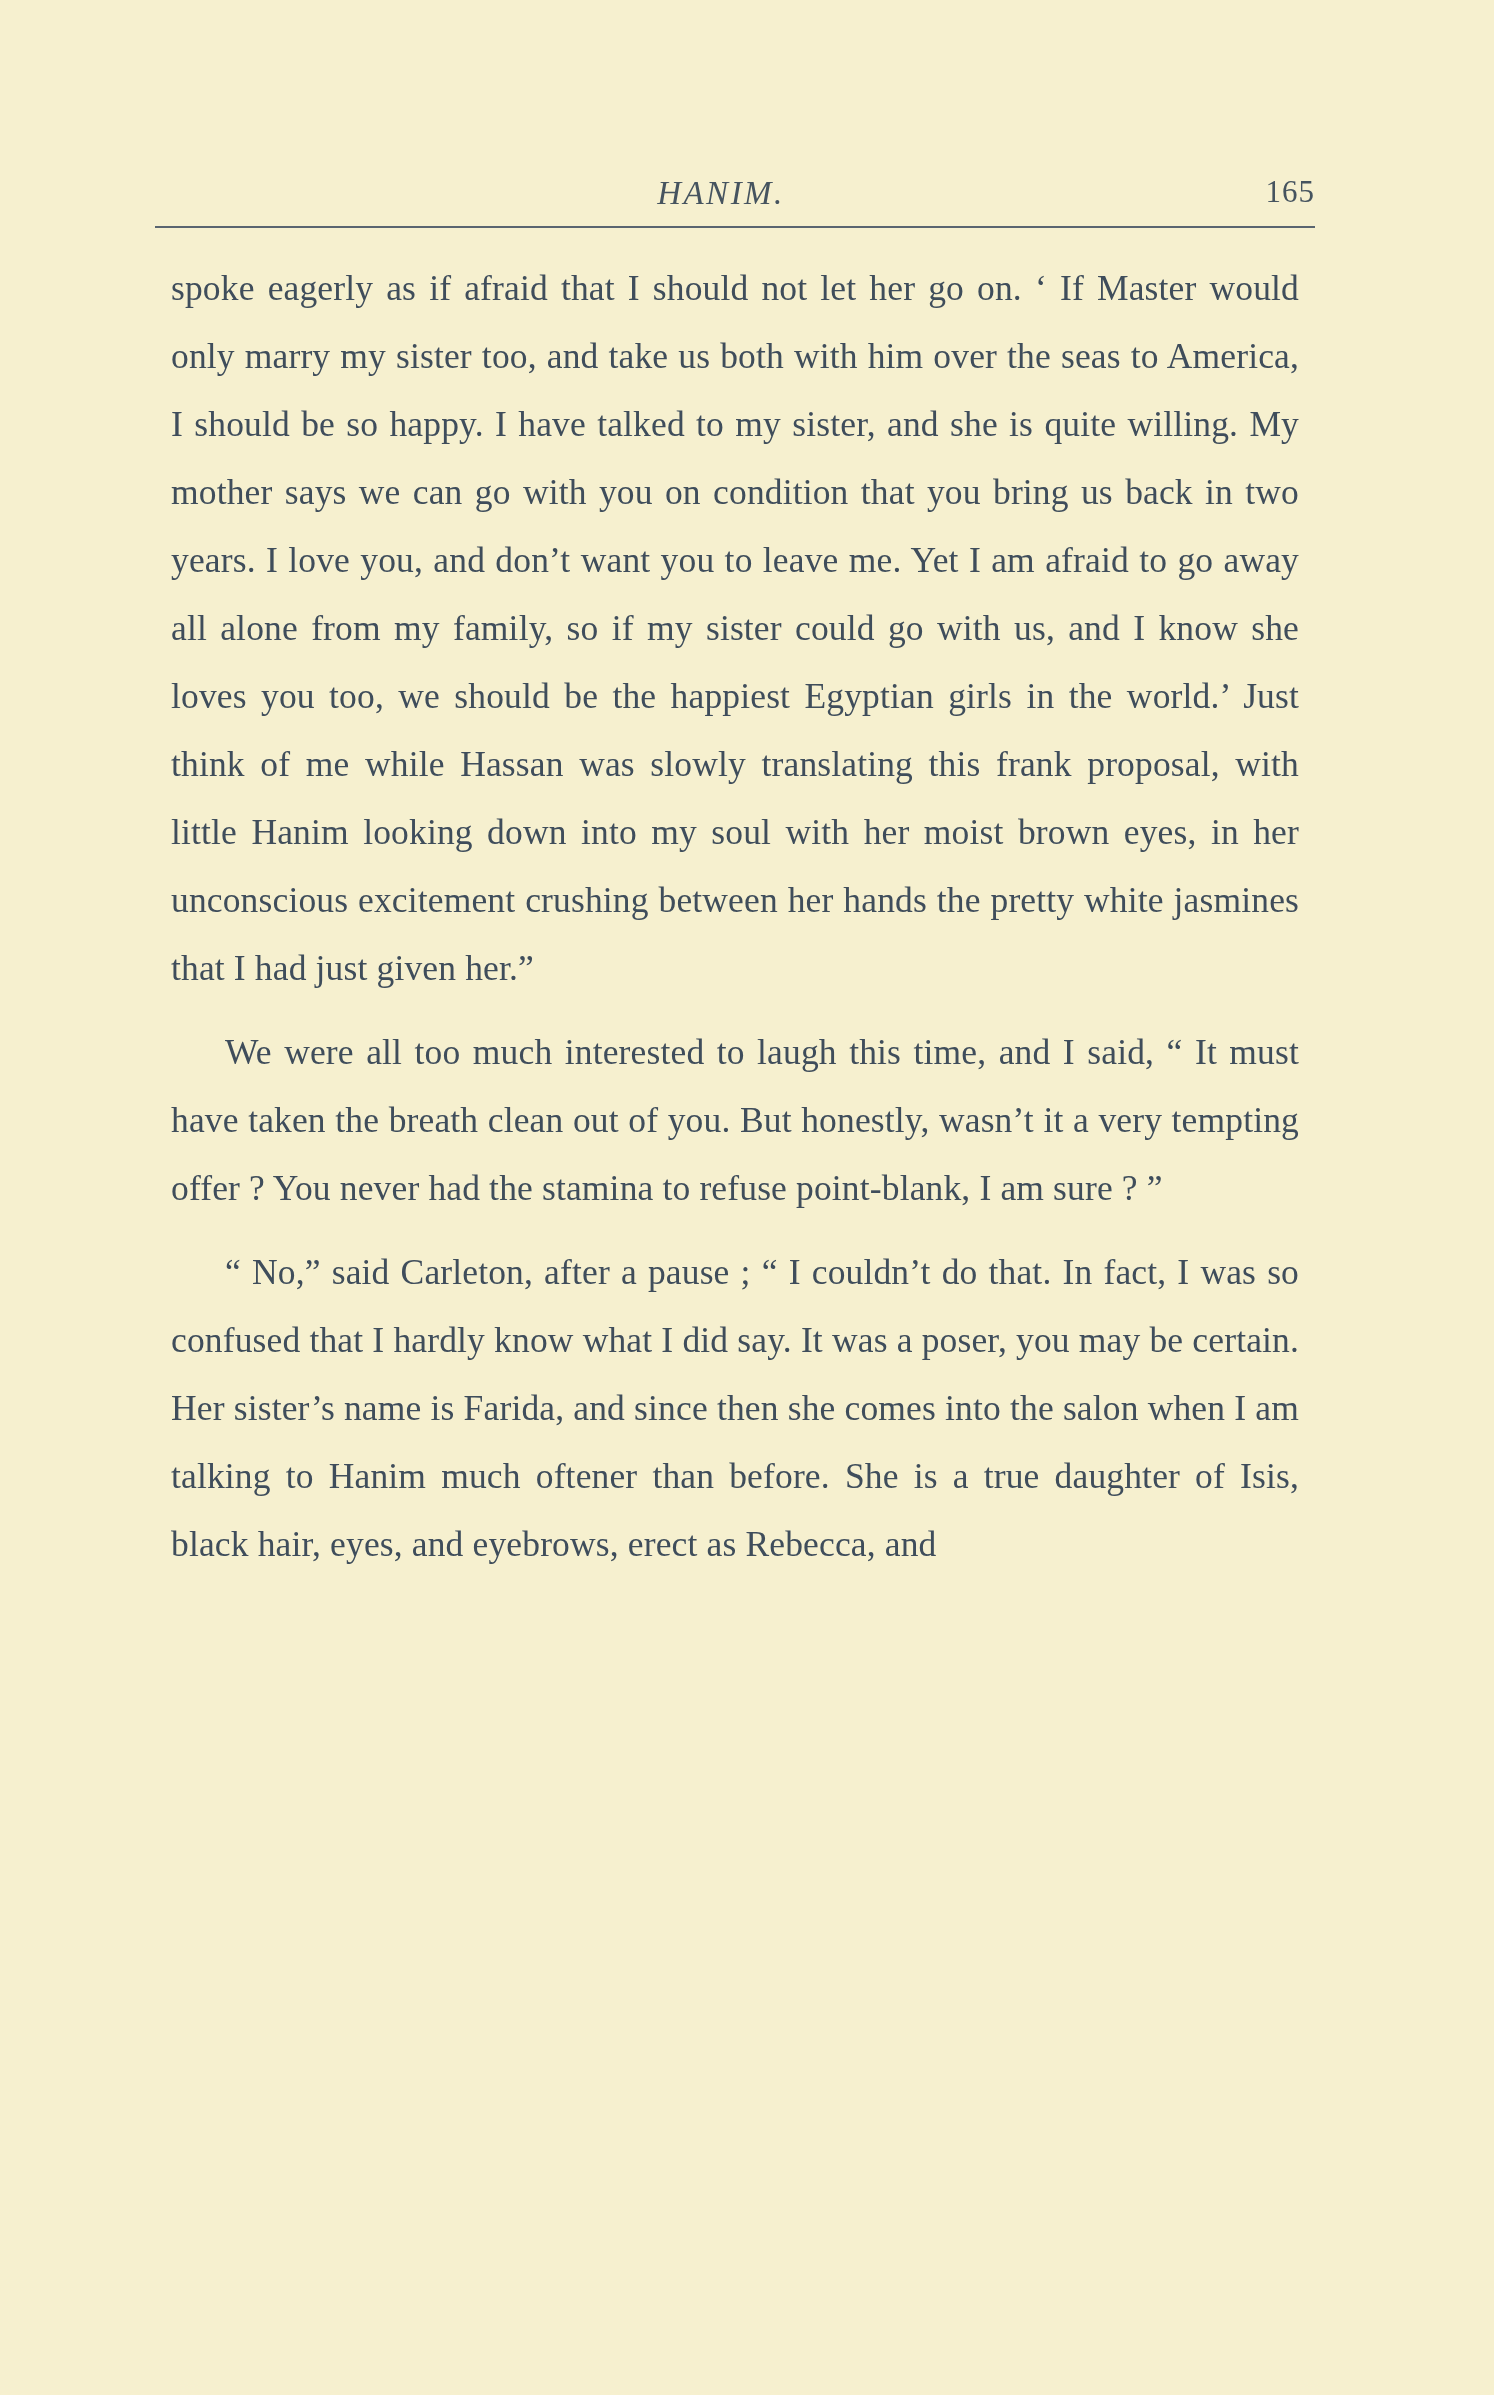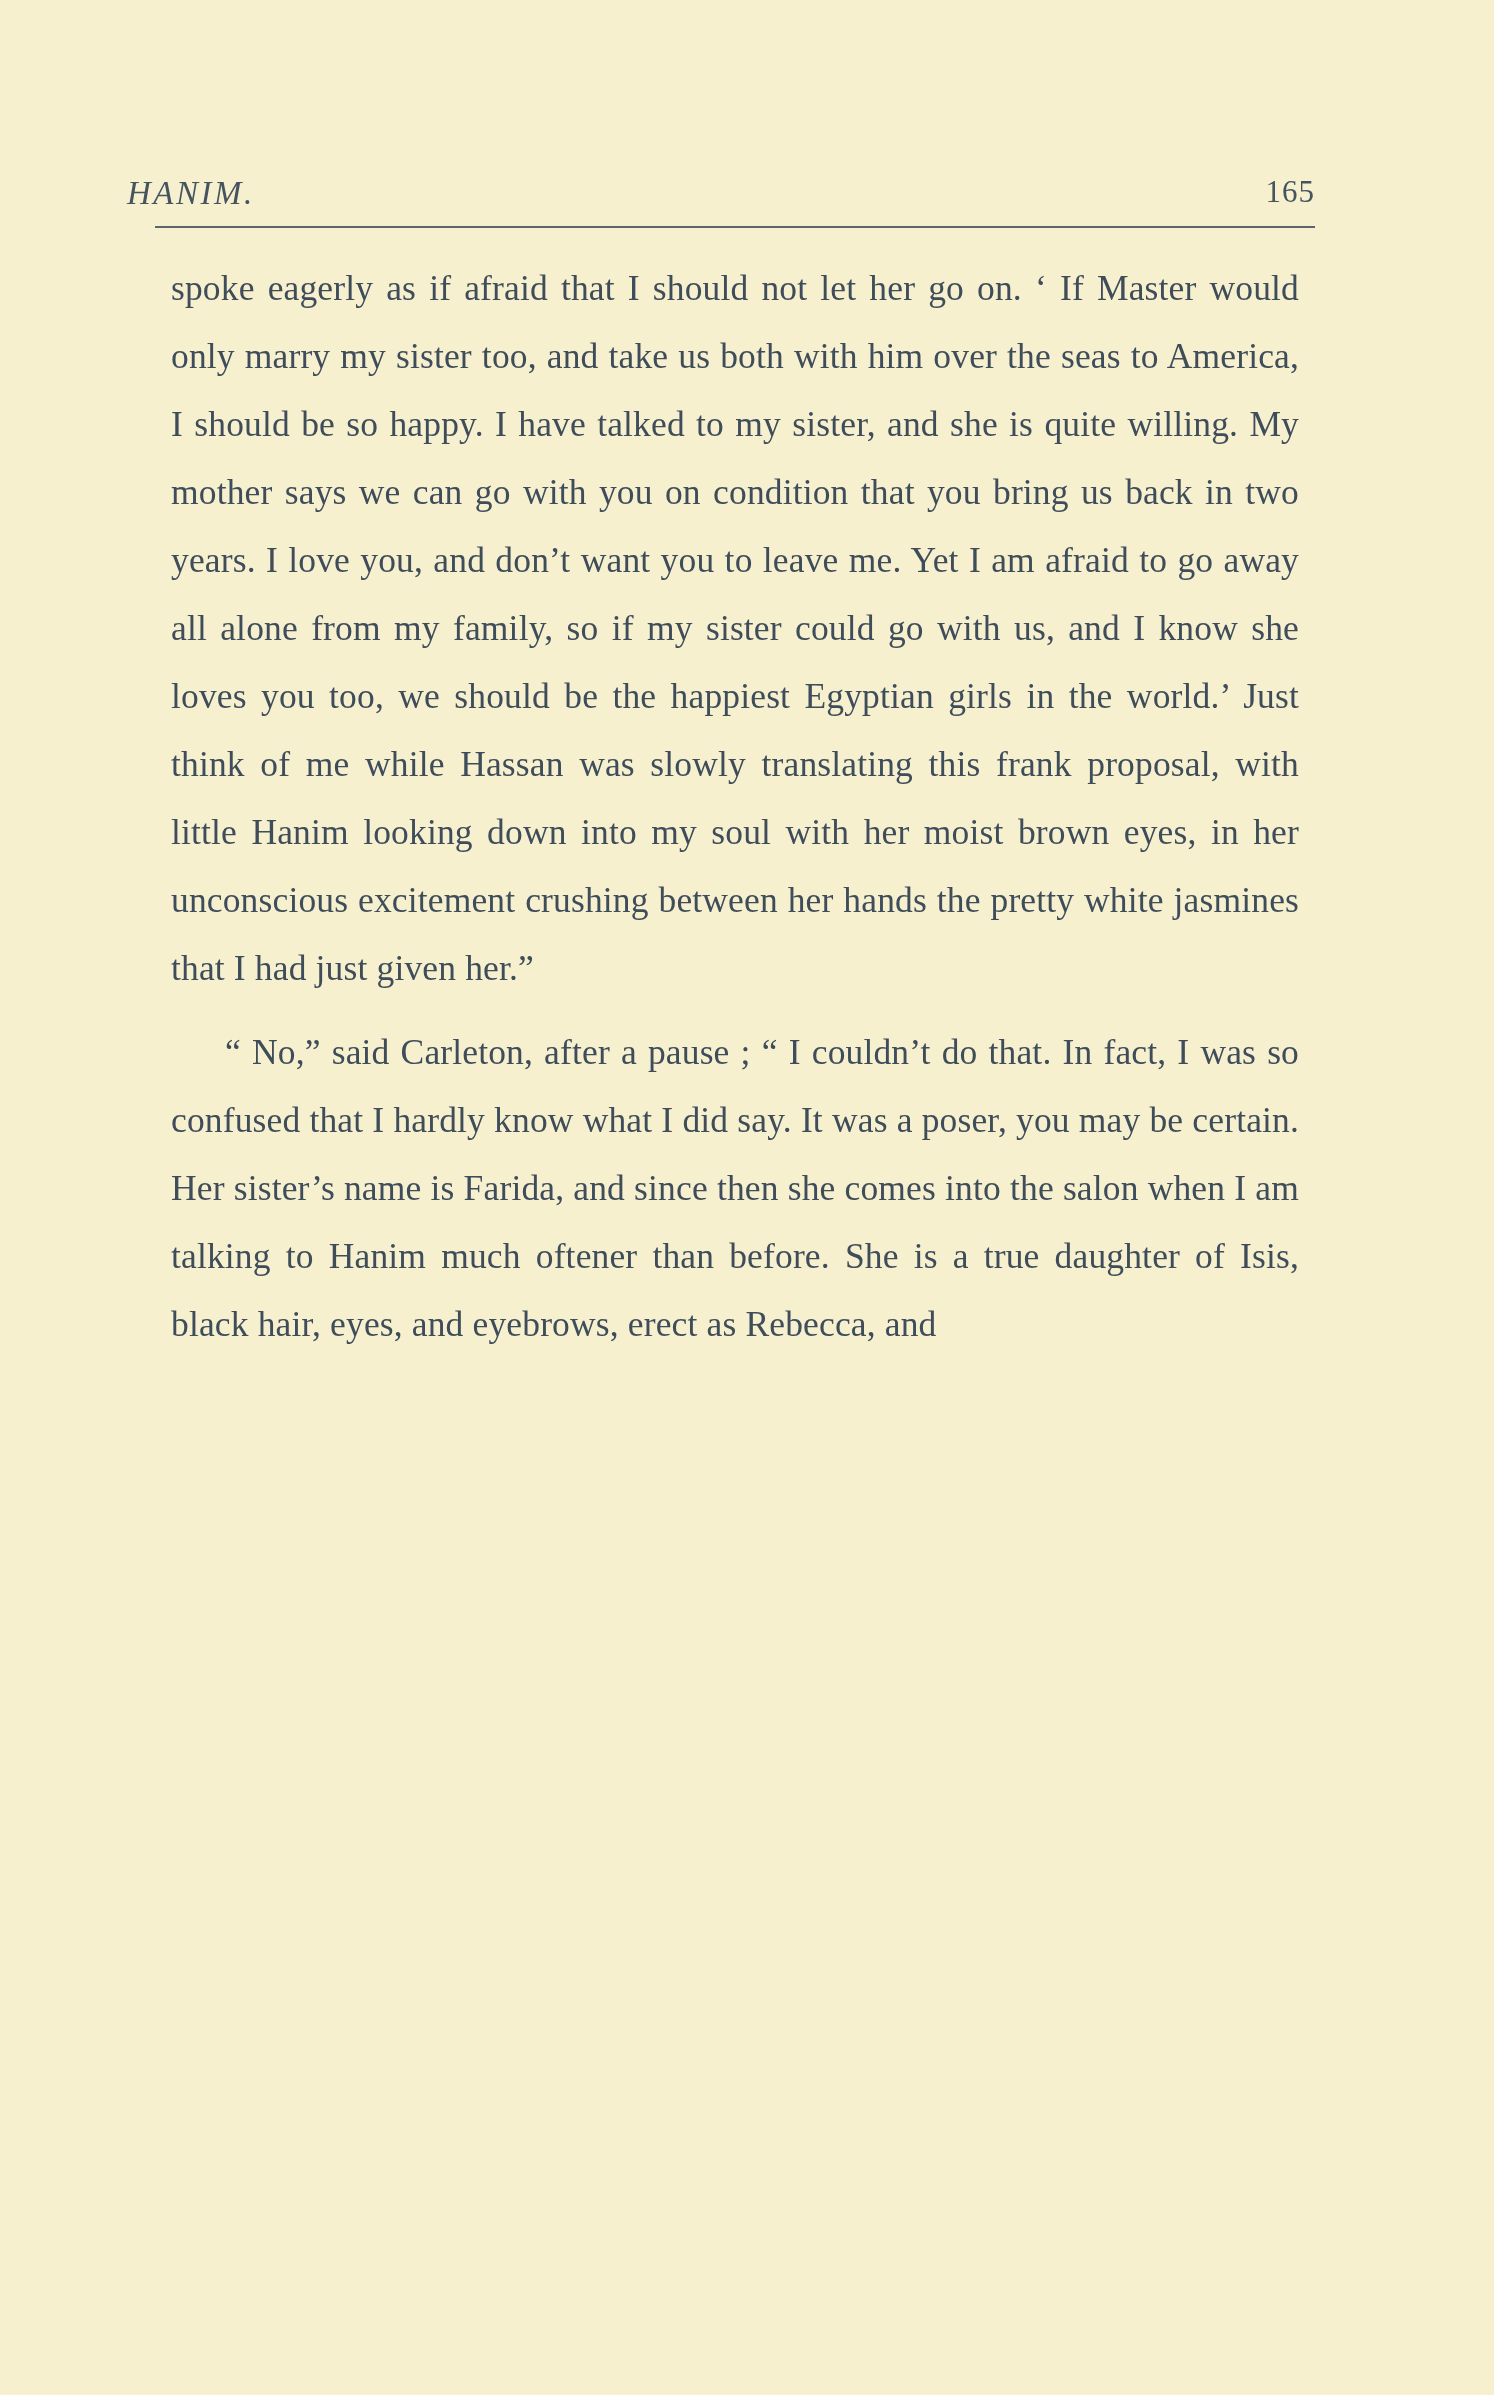--- a/index.html
+++ b/index.html
@@ -23,21 +23,21 @@
   }
   .page-inner {
     position: absolute;
     left: 155px;
     top: 160px;
     width: 1160px;
   }
   .running-head {
     display: flex;
     align-items: flex-end;
-    justify-content: flex-start;
+    justify-content: center;
     position: relative;
     height: 52px;
   }
   .running-title {
     font-style: italic;
     font-size: 33px;
     letter-spacing: 2.5px;
     color: #46545f;
     font-weight: 500;
     text-align: center;
@@ -79,17 +79,18 @@
 
     <div class="running-head">
       <div class="running-title">HANIM.</div>
       <div class="folio">165</div>
     </div>
 
     <div class="rule"></div>
 
     <div class="body-text">
       <p>spoke eagerly as if afraid that I should not let her go on. ‘ If Master would only marry my sister too, and take us both with him over the seas to America, I should be so happy.  I have talked to my sister, and she is quite willing.  My mother says we can go with you on condition that you bring us back in two years.  I love you, and don’t want you to leave me. Yet I am afraid to go away all alone from my family, so if my sister could go with us, and I know she loves you too, we should be the happiest Egyptian girls in the world.’  Just think of me while Hassan was slowly translating this frank proposal, with little Hanim looking down into my soul with her moist brown eyes, in her unconscious excitement crushing between her hands the pretty white jasmines that I had just given her.”</p>
+      <p class="indent">We were all too much interested to laugh this time, and I said, “ It must have taken the breath clean out of you.  But honestly, wasn’t it a very tempting offer ?  You never had the stamina to refuse point-blank, I am sure ? ”</p>
       <p class="indent">“ No,” said Carleton, after a pause ;  “ I couldn’t do that.  In fact, I was so confused that I hardly know what I did say.  It was a poser, you may be certain. Her sister’s name is Farida, and since then she comes into the salon when I am talking to Hanim much oftener than before.  She is a true daughter of Isis, black hair, eyes, and eyebrows, erect as Rebecca, and</p>
     </div>
 
   </div>
 </div>
 
 </body></html>

